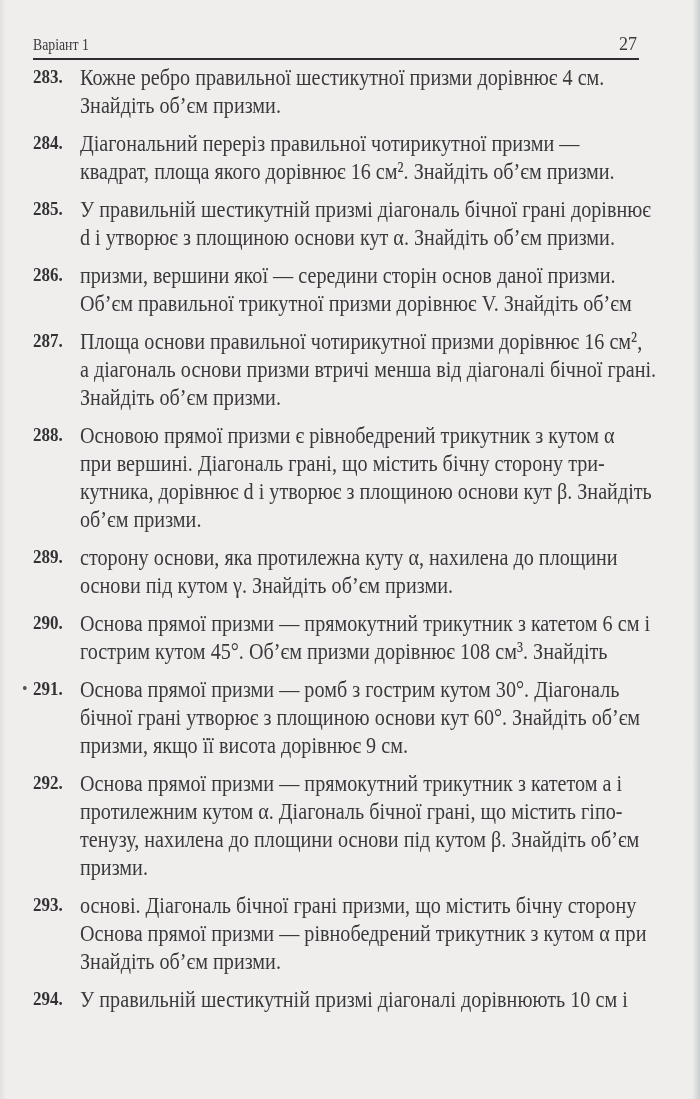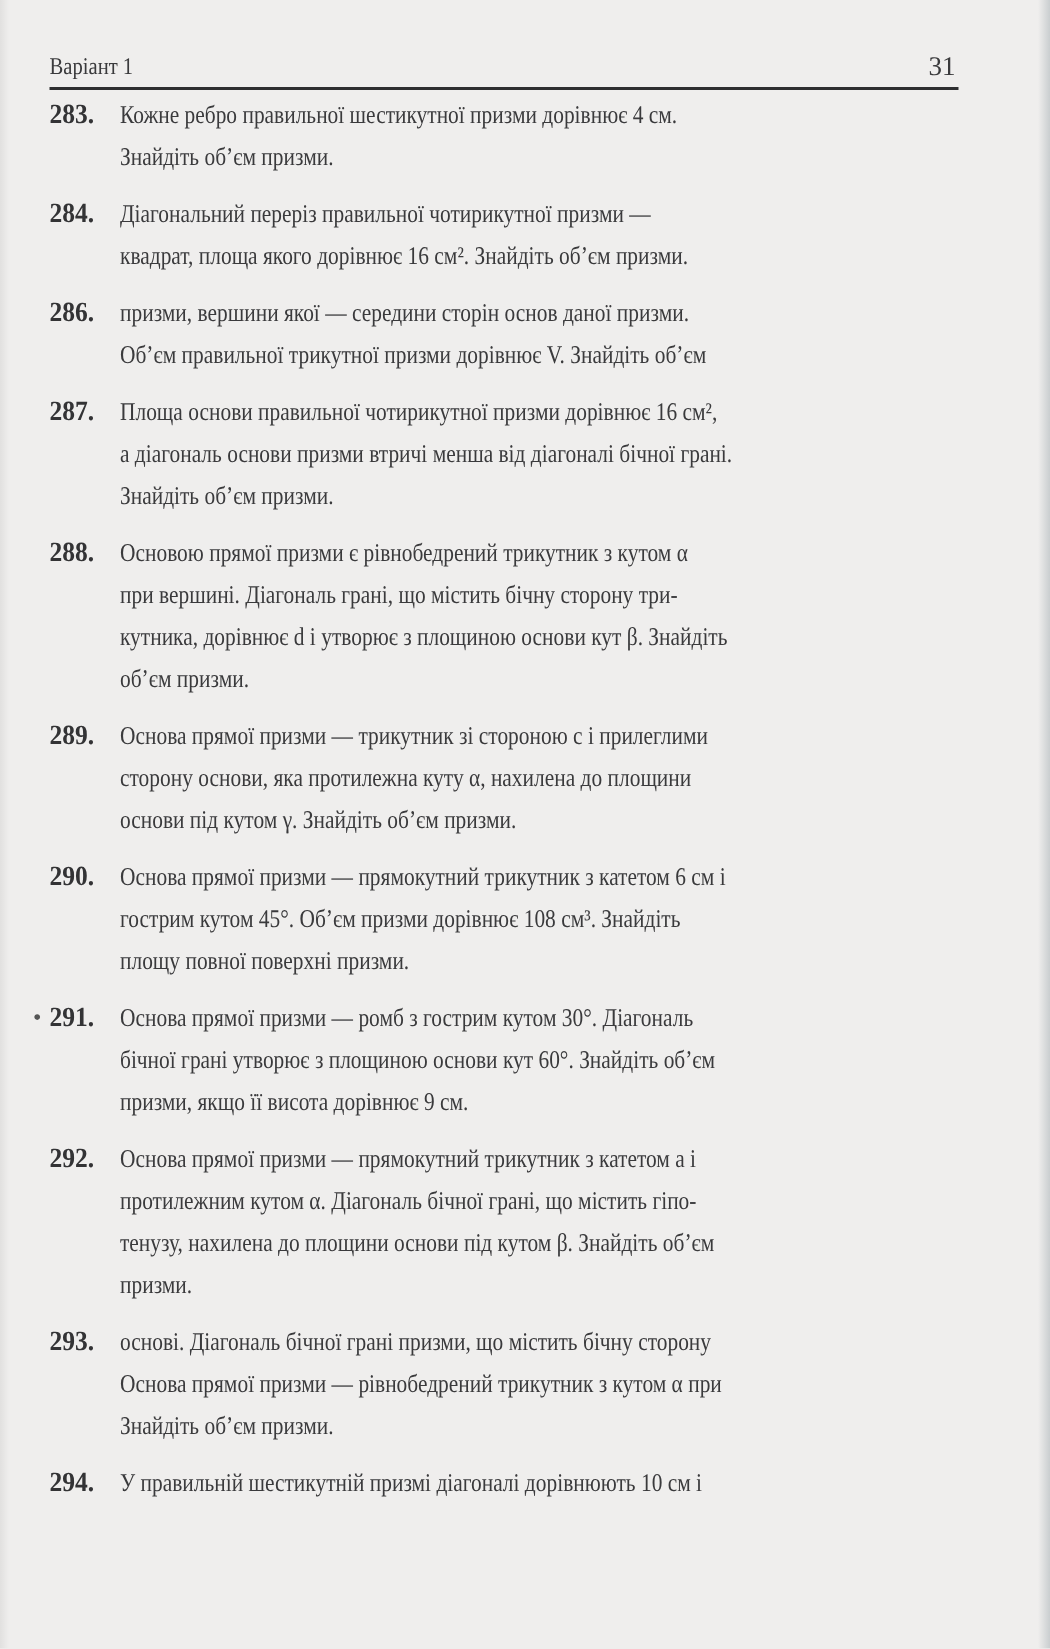--- a/index.html
+++ b/index.html
@@ -77,53 +77,58 @@
       line-height: 28px;
       color: #555;
     }
     .line {
       display: block;
       position: relative;
       left: 80px;
       width: 560px;
       height: 28px;
       line-height: 28px;
-      font-size: 17px;
+      font-size: 24px;
       white-space: nowrap;
       color: #3a3a3c;
     }
     .line span.txt {
       display: inline-block;
       transform-origin: left center;
     }
   </style>
 </head>
 <body>
 
 <div class="page">
 
   <div class="header">
     <span class="header-left">Варіант 1</span>
-    <span class="header-right">31</span>
+    <span class="header-right">27</span>
   </div>
 
   <div class="problems">
 
     <div class="problem">
       <span class="num">283.</span>
       <div class="line"><span class="txt" style="display: inline-block; transform: scaleX(0.84);">Кожне ребро правильної шестикутної призми дорівнює 4 см.</span></div>
       <div class="line"><span class="txt" style="display: inline-block; transform: scaleX(0.84);">Знайдіть об’єм призми.</span></div>
     </div>
 
     <div class="problem">
       <span class="num">284.</span>
       <div class="line"><span class="txt" style="display: inline-block; transform: scaleX(0.84);">Діагональний переріз правильної чотирикутної призми —</span></div>
       <div class="line"><span class="txt" style="display: inline-block; transform: scaleX(0.84);">квадрат, площа якого дорівнює 16 см². Знайдіть об’єм призми.</span></div>
     </div>
 
+    <div class="problem">
+      <span class="num">285.</span>
+      <div class="line"><span class="txt" style="display: inline-block; transform: scaleX(0.84);">У правильній шестикутній призмі діагональ бічної грані дорівнює</span></div>
+      <div class="line"><span class="txt" style="display: inline-block; transform: scaleX(0.84);">d і утворює з площиною основи кут α. Знайдіть об’єм призми.</span></div>
+    </div>
 
     <div class="problem">
       <span class="num">286.</span>
       <div class="line"><span class="txt" style="display: inline-block; transform: scaleX(0.84);">призми, вершини якої — середини сторін основ даної призми.</span></div>
       <div class="line"><span class="txt" style="display: inline-block; transform: scaleX(0.84);">Об’єм правильної трикутної призми дорівнює V. Знайдіть об’єм</span></div>
     </div>
 
     <div class="problem">
       <span class="num">287.</span>
       <div class="line"><span class="txt" style="display: inline-block; transform: scaleX(0.84);">Площа основи правильної чотирикутної призми дорівнює 16 см²,</span></div>
@@ -134,30 +139,28 @@
     <div class="problem">
       <span class="num">288.</span>
       <div class="line"><span class="txt" style="display: inline-block; transform: scaleX(0.84);">Основою прямої призми є рівнобедрений трикутник з кутом α</span></div>
       <div class="line"><span class="txt" style="display: inline-block; transform: scaleX(0.84);">при вершині. Діагональ грані, що містить бічну сторону три-</span></div>
       <div class="line"><span class="txt" style="display: inline-block; transform: scaleX(0.84);">кутника, дорівнює d і утворює з площиною основи кут β. Знайдіть</span></div>
       <div class="line"><span class="txt" style="display: inline-block; transform: scaleX(0.84);">об’єм призми.</span></div>
     </div>
 
     <div class="problem">
       <span class="num">289.</span>
-      <div class="line"><span class="txt" style="display: inline-block; transform: scaleX(0.84);">Основа прямої призми — трикутник зі стороною c і прилеглими</span></div>
       <div class="line"><span class="txt" style="display: inline-block; transform: scaleX(0.84);">сторону основи, яка протилежна куту α, нахилена до площини</span></div>
       <div class="line"><span class="txt" style="display: inline-block; transform: scaleX(0.84);">основи під кутом γ. Знайдіть об’єм призми.</span></div>
     </div>
 
     <div class="problem">
       <span class="num">290.</span>
       <div class="line"><span class="txt" style="display: inline-block; transform: scaleX(0.84);">Основа прямої призми — прямокутний трикутник з катетом 6 см і</span></div>
       <div class="line"><span class="txt" style="display: inline-block; transform: scaleX(0.84);">гострим кутом 45°. Об’єм призми дорівнює 108 см³. Знайдіть</span></div>
-      <div class="line"><span class="txt" style="display: inline-block; transform: scaleX(0.84);">площу повної поверхні призми.</span></div>
     </div>
 
     <div class="problem">
       <span class="bullet">•</span>
       <span class="num">291.</span>
       <div class="line"><span class="txt" style="display: inline-block; transform: scaleX(0.84);">Основа прямої призми — ромб з гострим кутом 30°. Діагональ</span></div>
       <div class="line"><span class="txt" style="display: inline-block; transform: scaleX(0.84);">бічної грані утворює з площиною основи кут 60°. Знайдіть об’єм</span></div>
       <div class="line"><span class="txt" style="display: inline-block; transform: scaleX(0.84);">призми, якщо її висота дорівнює 9 см.</span></div>
     </div>
 

